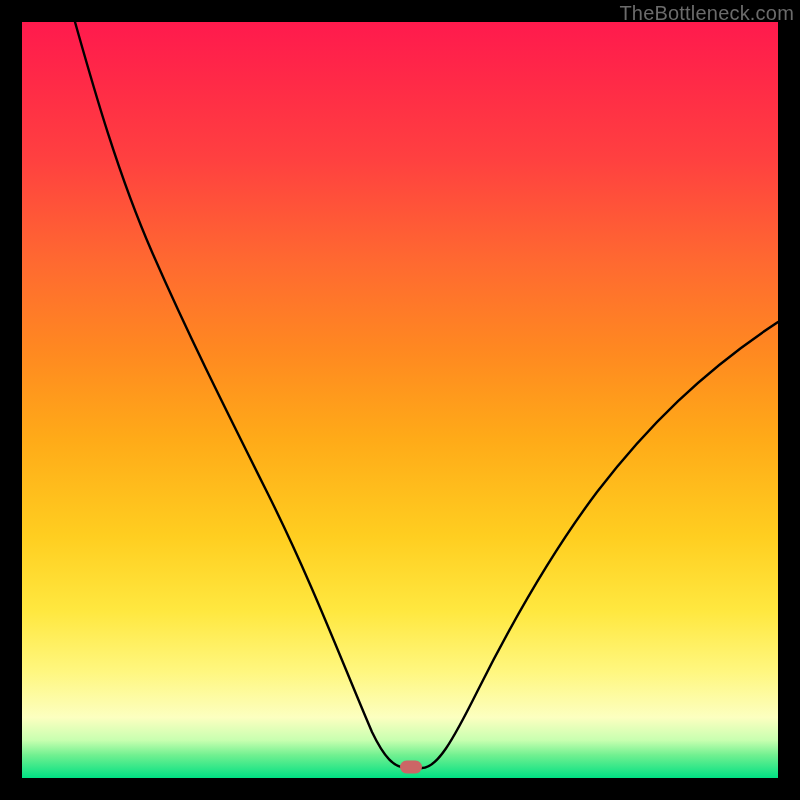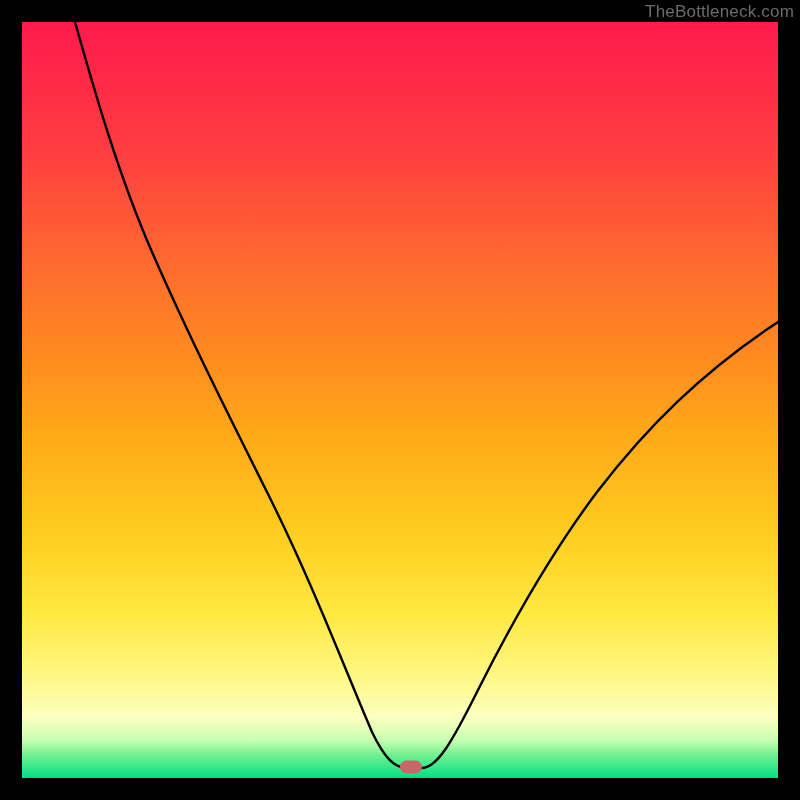--- a/index.html
+++ b/index.html
@@ -53,21 +53,21 @@
     height: 13px;
     border-radius: 7px;
     background: #cc6666;
     transform: translate(-50%, -50%);
   }
   .watermark {
     position: absolute;
     top: 2px;
     right: 6px;
     color: #6b6b6b;
-    font-size: 17px;
+    font-size: 20px;
     font-weight: 500;
     letter-spacing: 0.2px;
   }
 </style>
 </head>
 <body>
 
 <div class="frame">
 
   <div class="plot">

